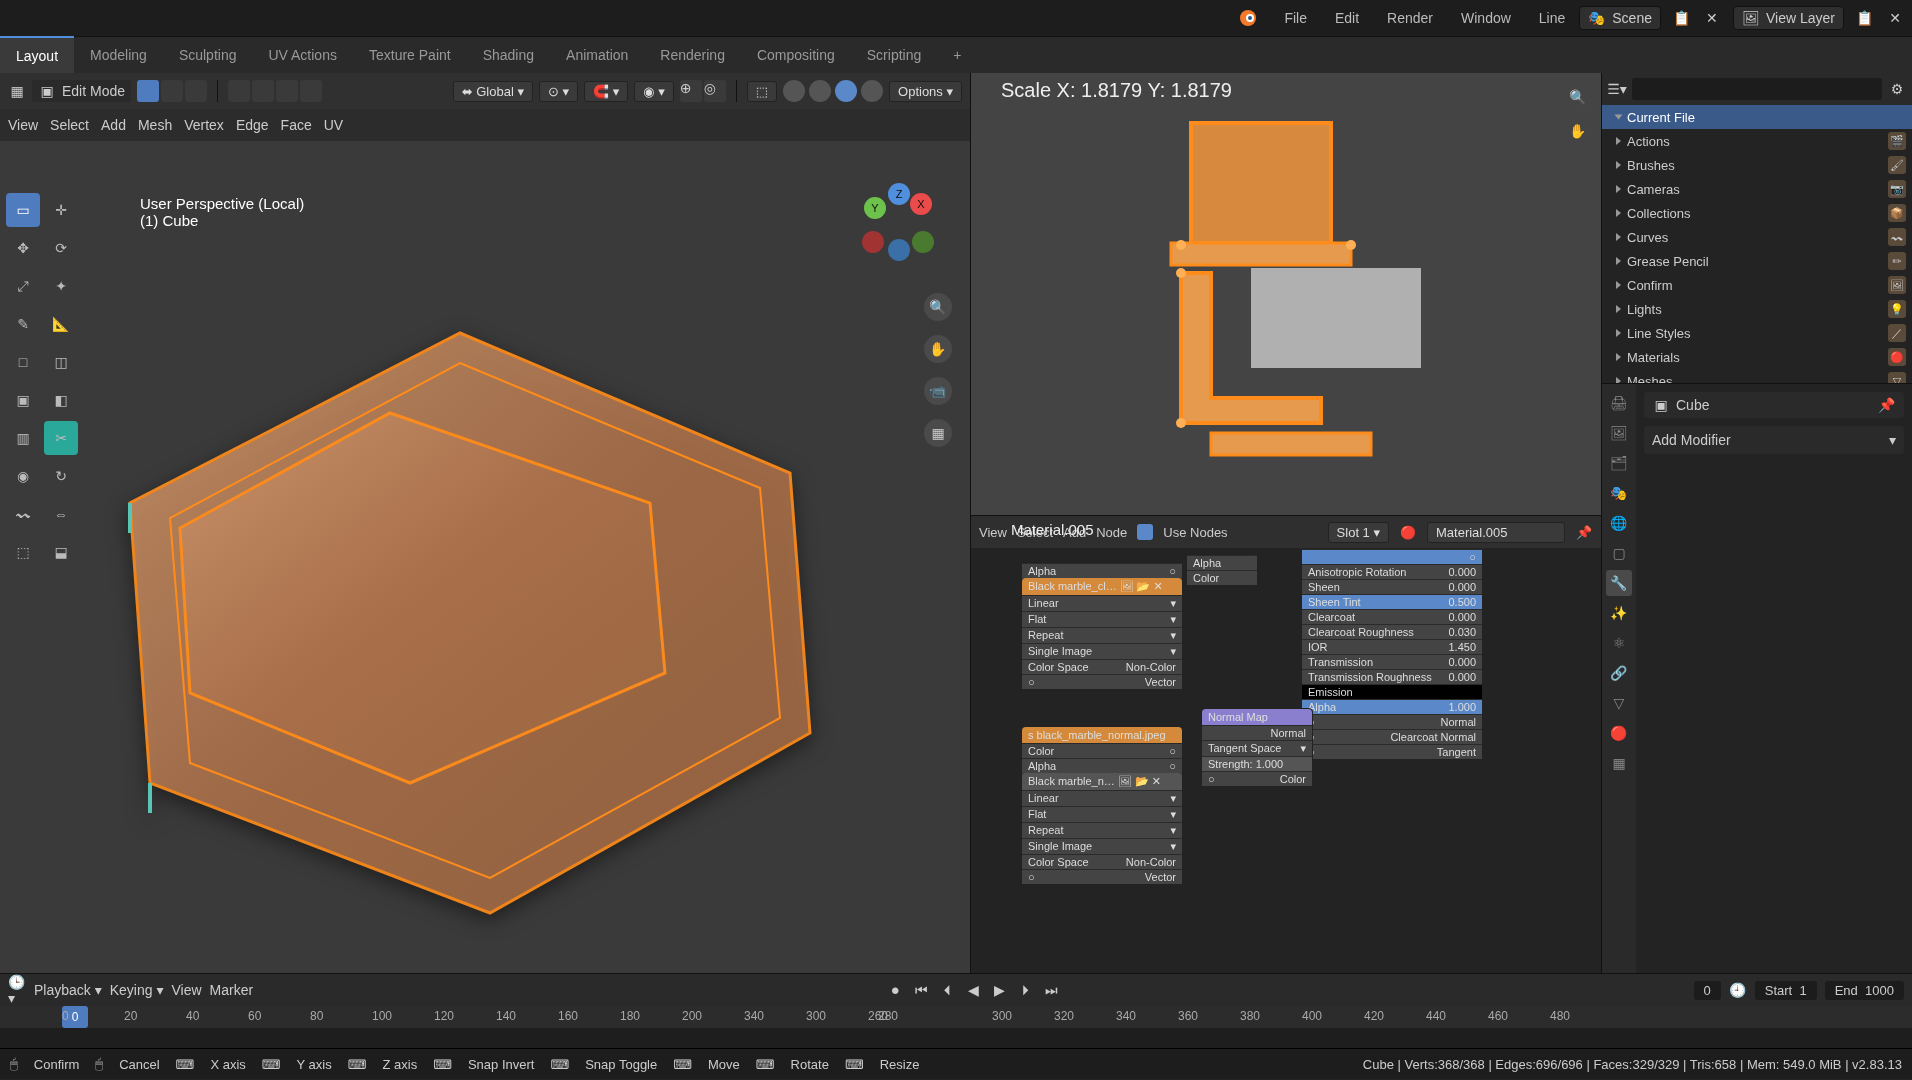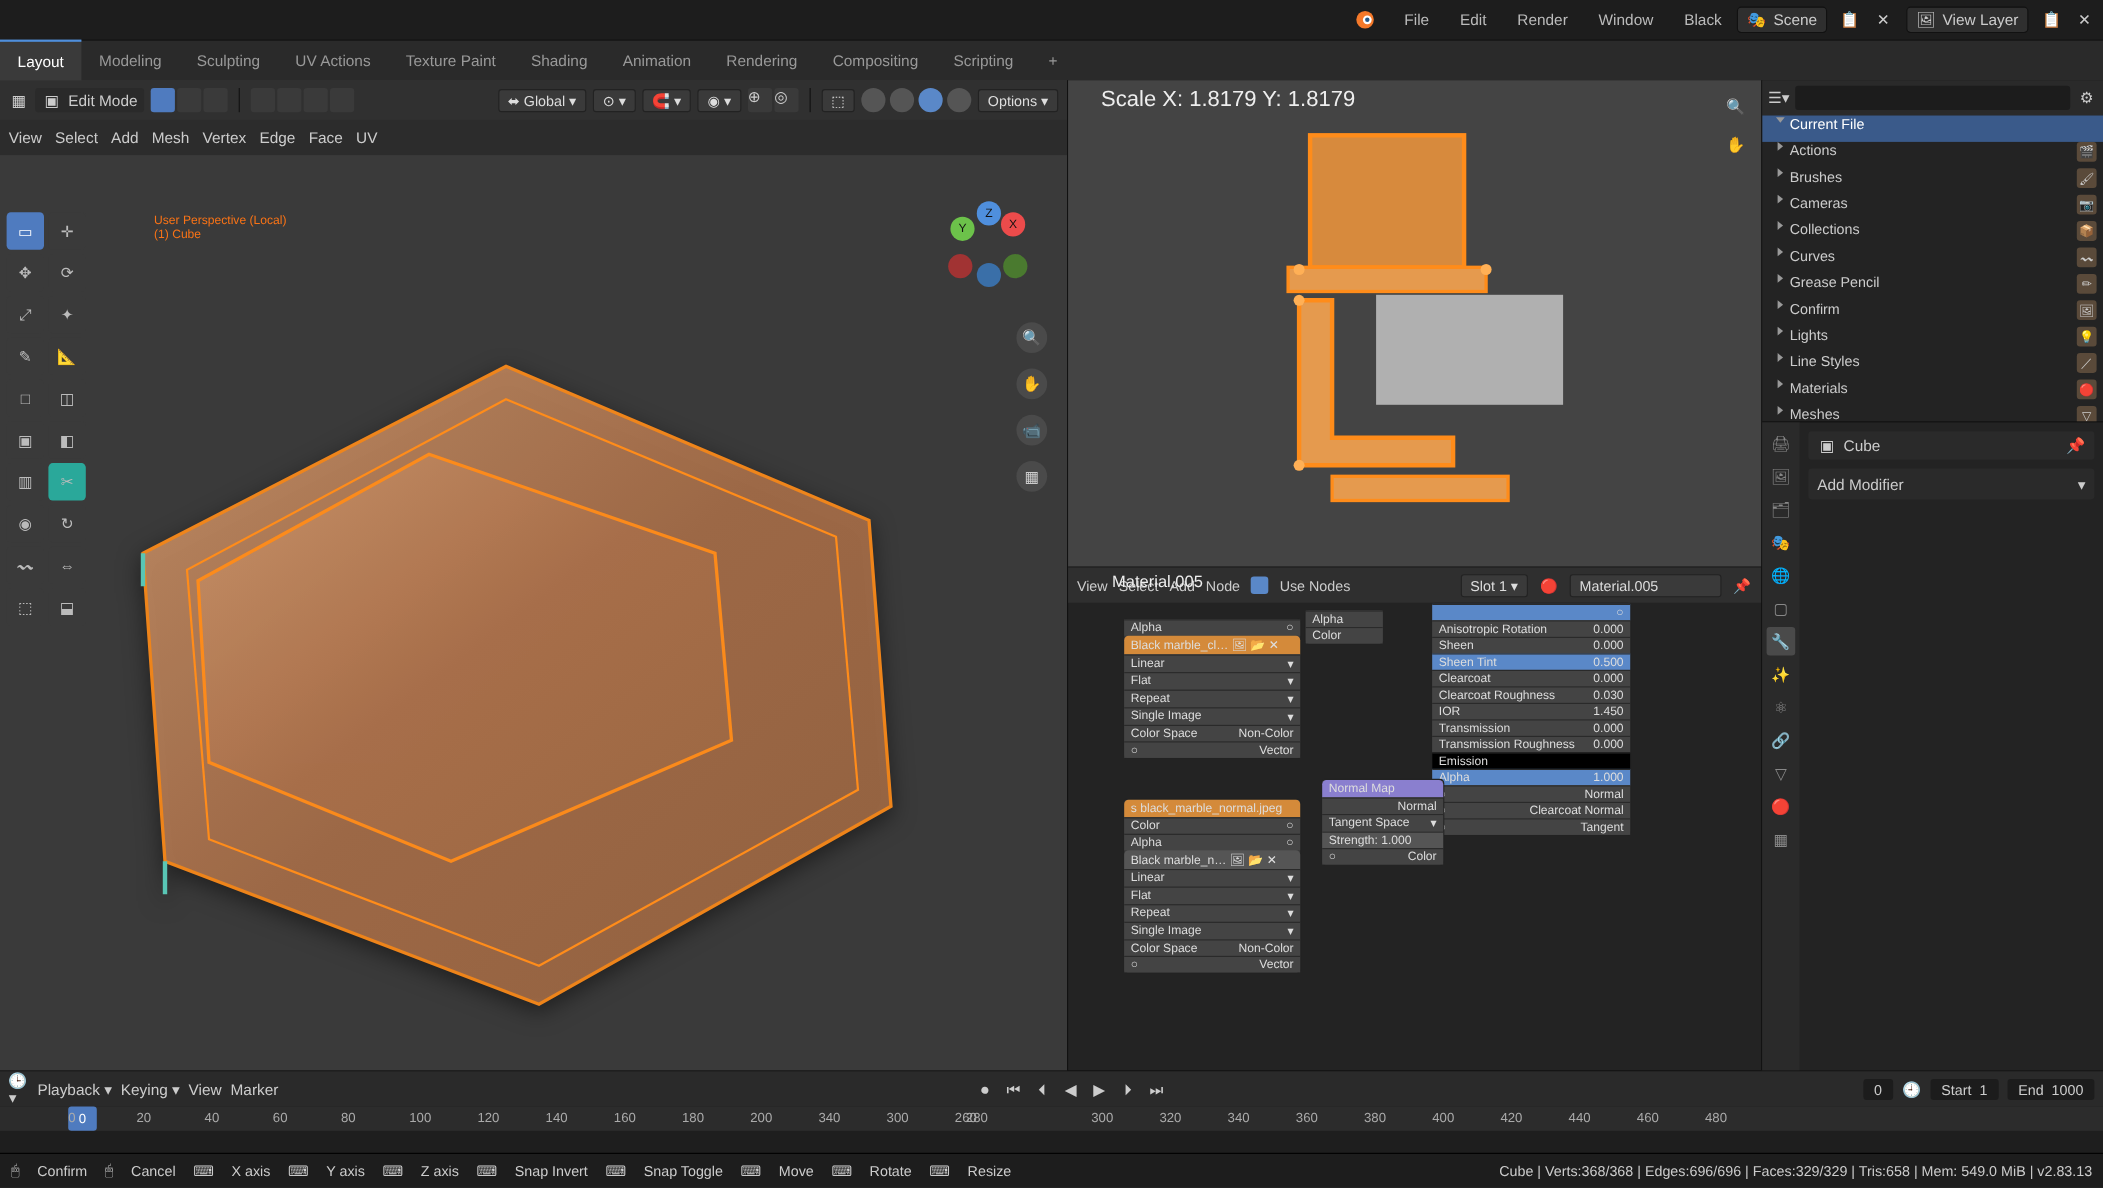--- a/index.html
+++ b/index.html
@@ -19,30 +19,30 @@
 .vp-main{width:970px;position:relative;background:#3a3a3a;overflow:hidden}
 .vp-second{flex:1;position:relative;border-left:1px solid #111}
 .vp-top{height:442px;background:#444;position:relative;overflow:hidden;border-bottom:1px solid #111}
 .vp-shader{flex:1;background:#2a2a2a;position:relative}
 .right-col{width:310px;background:#232323;border-left:1px solid #111;display:flex;flex-direction:column}
 .toolbar-col{position:absolute;left:6px;top:120px;width:76px;display:flex;flex-direction:column;gap:4px}
 .toolpair{display:flex;gap:4px}
 .toolbtn{width:34px;height:34px;background:#3a3a3a;border-radius:4px;display:flex;align-items:center;justify-content:center;color:#bbb}
 .toolbtn.active{background:#4f7bbf;color:#fff}
 .toolbtn.teal{background:#2aa89a}
-.vp-label{position:absolute;left:140px;top:122px;font-size:11px;color:#f97316}
+.vp-label{position:absolute;left:140px;top:122px;font-size:15px;color:#ffffff}
 .gizmo{position:absolute;right:30px;top:110px;width:84px;height:84px}
 .gizmo div{position:absolute;width:22px;height:22px;border-radius:50%;font-size:11px;display:flex;align-items:center;justify-content:center;color:#111}
 .vp-icons{position:absolute;right:18px;top:220px;display:flex;flex-direction:column;gap:14px}
 .vp-icons span{width:28px;height:28px;background:#4a4a4a;border-radius:50%;display:flex;align-items:center;justify-content:center}
 .scale-lbl{position:absolute;left:30px;top:6px;color:#eee;font-size:20px}
 .outliner{flex:0 0 310px;border-bottom:1px solid #111;overflow:hidden}
 .out-hdr{height:32px;background:#2a2a2a;display:flex;align-items:center;padding:0 6px;gap:6px}
 .out-search{flex:1;background:#1c1c1c;border-radius:3px;height:22px}
-.out-item{display:flex;align-items:flex-start;height:24px;padding-left:14px;gap:6px;font-size:13px}
+.out-item{display:flex;align-items:center;height:24px;padding-left:14px;gap:6px;font-size:13px}
 .tri{width:0;height:0;border-left:5px solid #999;border-top:4px solid transparent;border-bottom:4px solid transparent;transform:rotate(0deg)}
 .tri.down{transform:rotate(90deg)}
 .out-ico{width:18px;height:18px;border-radius:3px;display:flex;align-items:center;justify-content:center;font-size:11px}
 .props{flex:1;display:flex}
 .prop-tabs{width:34px;background:#2a2a2a;display:flex;flex-direction:column;padding-top:6px;gap:4px;align-items:center}
 .prop-tabs span{width:26px;height:26px;border-radius:3px;display:flex;align-items:center;justify-content:center;color:#888}
 .prop-tabs span.active{background:#4a4a4a;color:#5fa8ff}
 .prop-body{flex:1;padding:8px}
 .obj-name{background:#2a2a2a;border-radius:3px;padding:4px 8px;margin-bottom:8px;display:flex;align-items:center;gap:6px}
 .add-mod{background:#2a2a2a;border-radius:3px;padding:6px 8px;display:flex;justify-content:space-between}
@@ -83,21 +83,21 @@
       <svg width="20" height="20">
           <circle cx="10" cy="10" r="8" fill="#f5792a"></circle>
           <circle cx="12" cy="10" r="4" fill="#fff"></circle>
           <circle cx="12" cy="10" r="2" fill="#265787"></circle>
         </svg>
     </span>
     <span>File</span>
     <span>Edit</span>
     <span>Render</span>
     <span>Window</span>
-    <span>Black</span>
+    <span>Line</span>
   </div>
   <div class="row" style="gap:12px">
     <div class="scene-box">
       <span class="icon">🎭</span>
       <span>Scene</span>
     </div>
     <span class="icon">📋</span>
     <span class="icon">✕</span>
     <div class="layer-box">
       <span class="icon">🖼</span>

